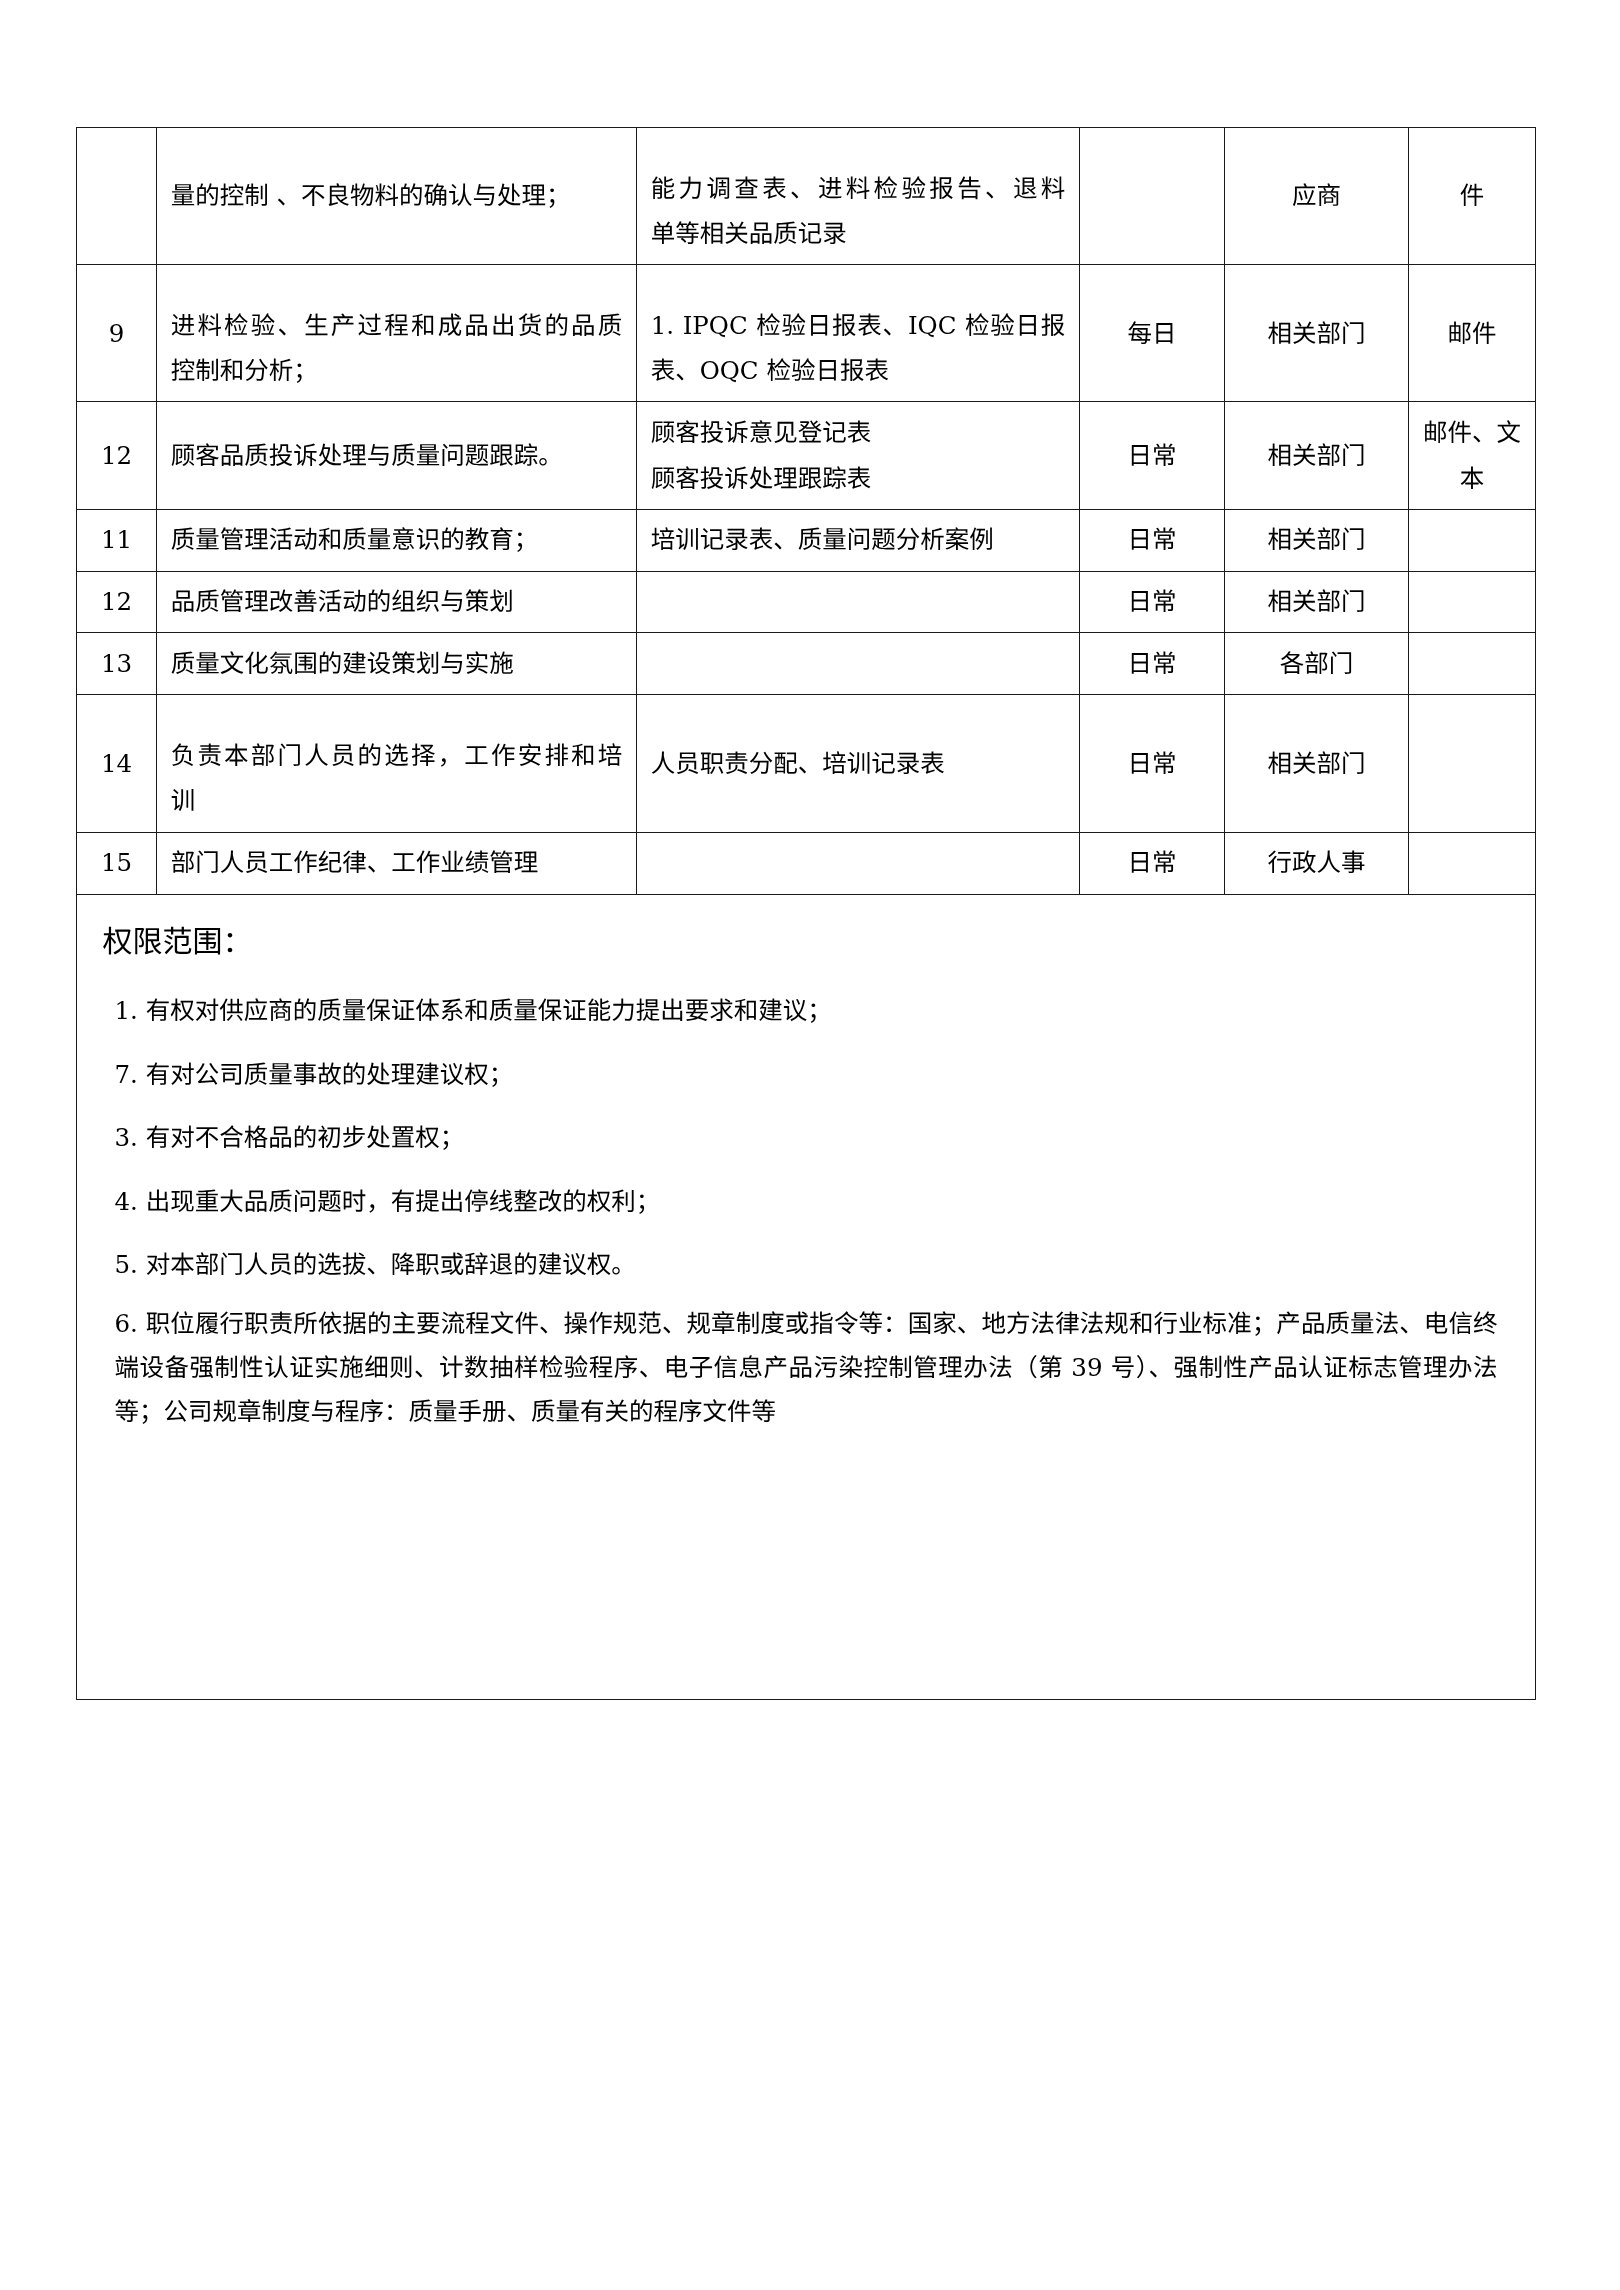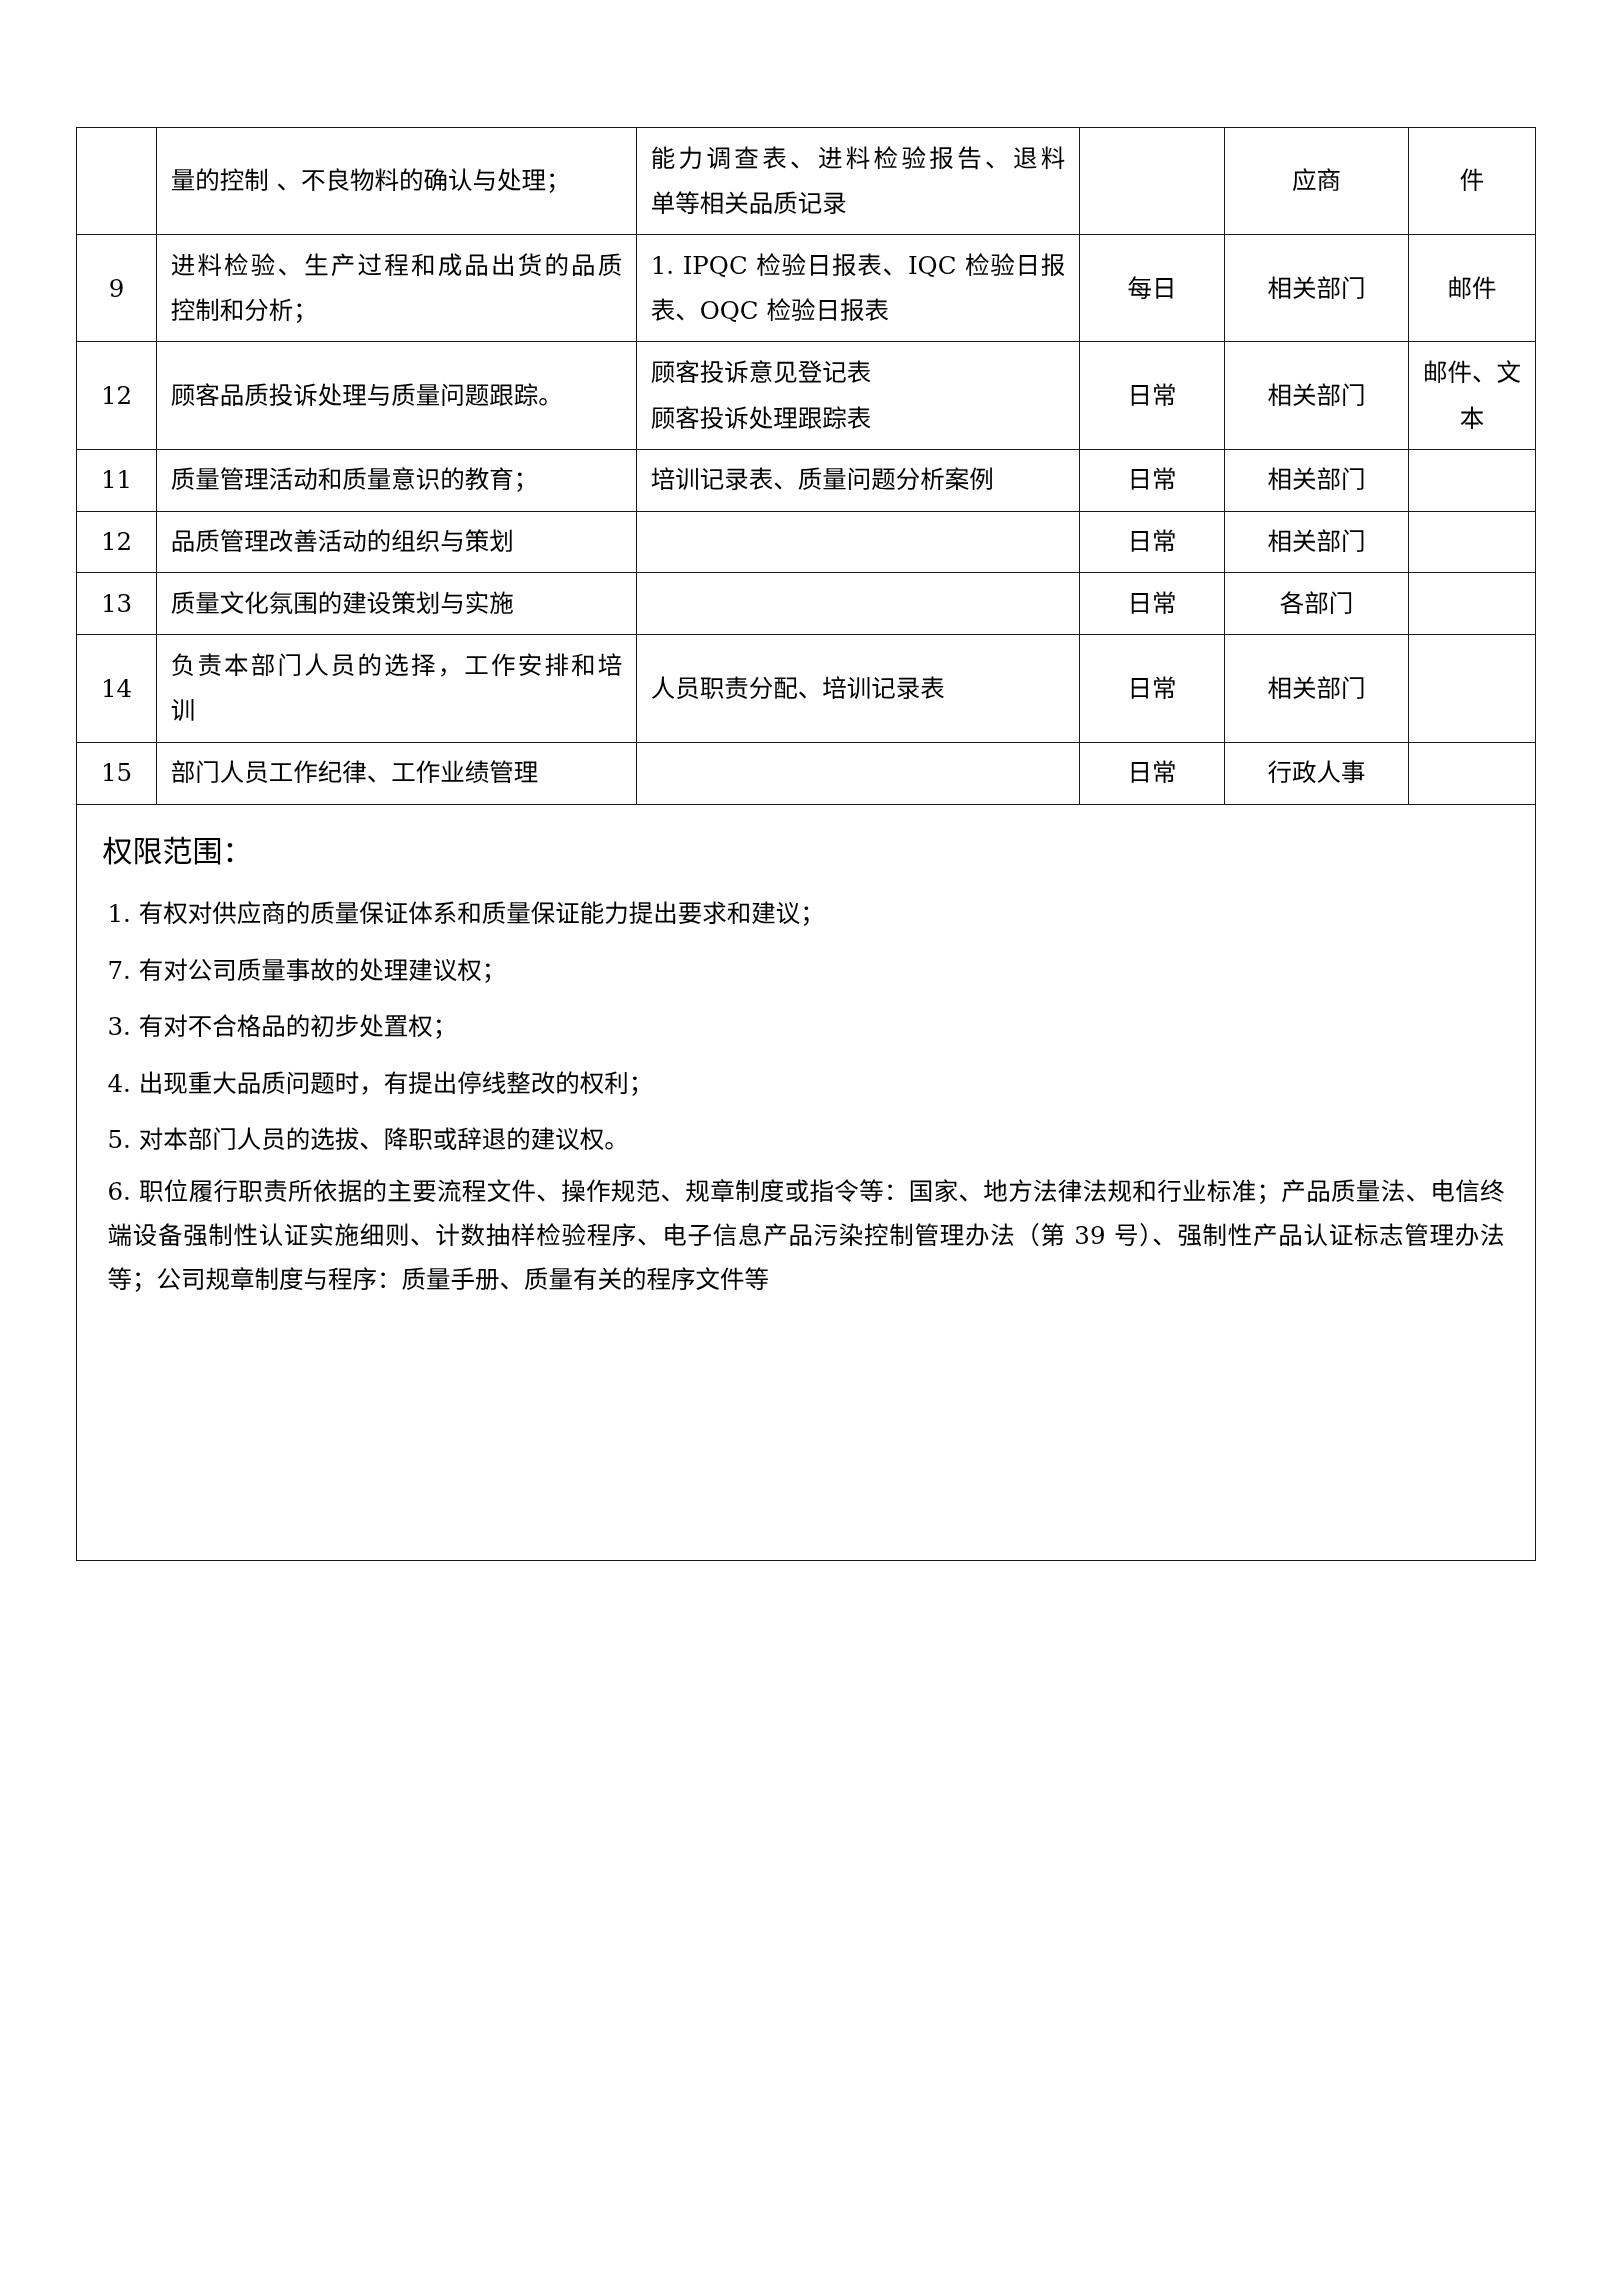--- a/index.html
+++ b/index.html
@@ -69,40 +69,41 @@
   td.dept-cell,
   td.form-cell {
     text-align: center;
     vertical-align: middle;
   }
 
   .cell-line { display: block; }
   .justify-line {
     text-align: justify;
     text-align-last: justify;
+    margin-top: 30px;
   }
 
   
   .authority-block {
     border: 1.6px solid #1a1a1a;
     border-top: none;
     padding: 15.7px 25.5px 29px 25.5px;
     min-height: 588px;
     box-sizing: border-box;
     font-size: 24.5px;
   }
   .authority-title {
     font-size: 30px;
     line-height: 2.1;
     margin: 0 0 2px 0;
   }
   .authority-item {
     font-size: 24.5px;
     line-height: 2.1;
-    margin: 5px;
+    margin: 12px;
     text-align: justify;
   }
   .authority-item.para {
     line-height: 1.78;
     text-indent: 0;
   }
   .spacer-bottom { height: 225px; }
 </style>
 </head>
 <body>

